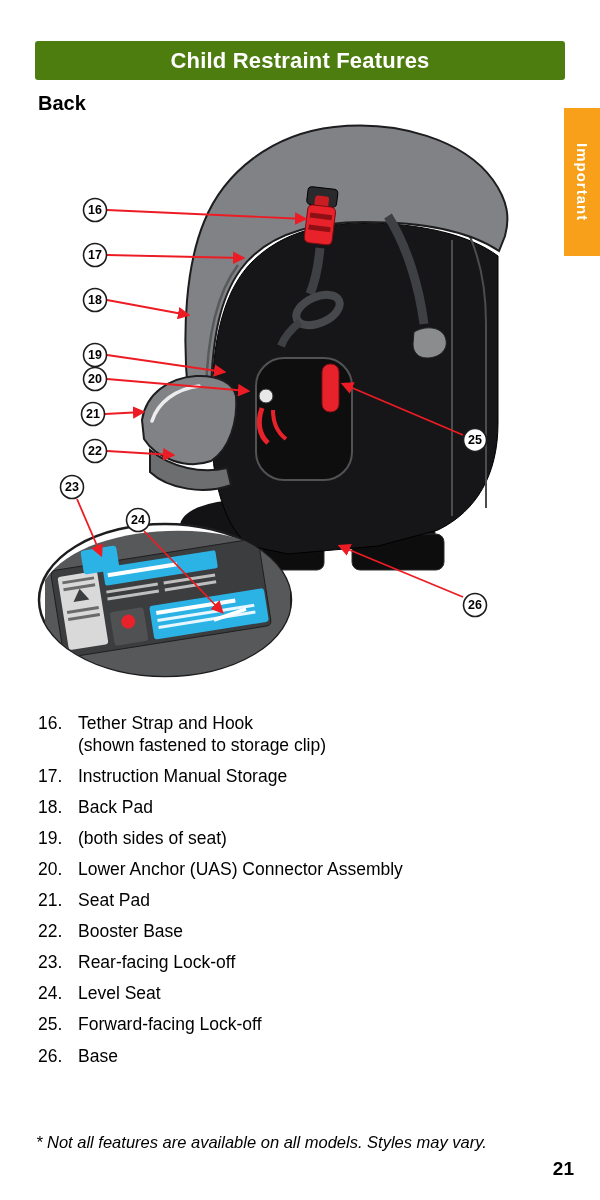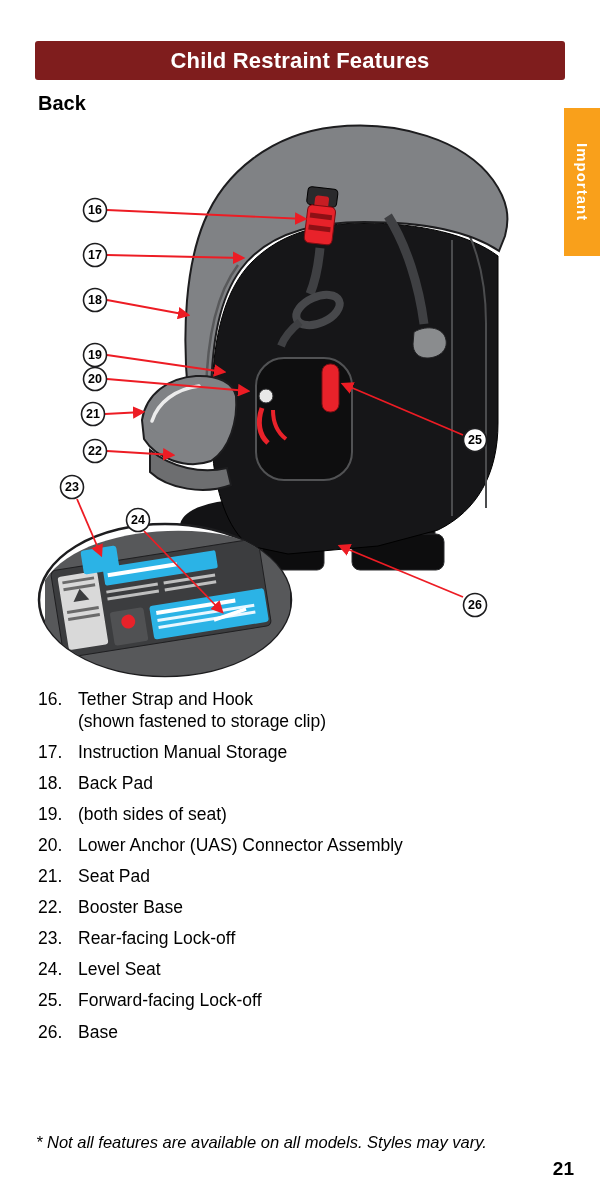--- a/index.html
+++ b/index.html
@@ -2,34 +2,34 @@
 <html><head>
 <meta charset="utf-8">
 <style>
   html,body { margin:0; padding:0; background:#ffffff; }
   .page {
     position:relative; width:600px; height:1200px; background:#ffffff;
     font-family:"Liberation Sans", sans-serif; color:#000; overflow:hidden;
   }
   .header-bar {
     position:absolute; left:35px; top:41px; width:530px; height:39px;
-    background:#7f1d1d; border-radius:3px;
+    background:#4d7c0f; border-radius:3px;
     display:flex; align-items:center; justify-content:center;
   }
   .header-bar .title { color:#ffffff; font-weight:bold; font-size:22px; letter-spacing:.2px; }
   .section-title { position:absolute; left:38px; top:92px; font-size:20px; font-weight:bold; }
   .important-tab {
     position:absolute; right:0; top:108px; width:36px; height:148px;
     background:#F9A01B; display:flex; align-items:center; justify-content:center;
   }
   .important-tab .tab-label {
     writing-mode:vertical-rl; color:#ffffff; font-weight:bold; font-size:15px; letter-spacing:1px;
   }
   .diagram { position:absolute; left:0; top:118px; width:524px; height:565px; }
-  .features { position:absolute; left:38px; top:688px; right:28px; font-size:17.5px; line-height:1.26; }
+  .features { position:absolute; left:38px; top:712px; right:28px; font-size:17.5px; line-height:1.26; }
   .feature-row { display:flex; margin-bottom:9px; }
   .feature-num { width:40px; flex:0 0 40px; }
   .footnote { position:absolute; left:36px; top:1133px; right:24px; font-style:italic; font-size:16.5px; }
   .page-number { position:absolute; right:26px; top:1158px; font-weight:bold; font-size:19px; }
   .co { fill:#ffffff; stroke:#1d1d1f; stroke-width:1.6; }
   .cot { font-family:"Liberation Sans", sans-serif; font-size:12.5px; font-weight:bold; fill:#000; }
   .leader { stroke:#ED1C24; stroke-width:1.8; fill:none; }
 </style>
 </head>
 <body>

